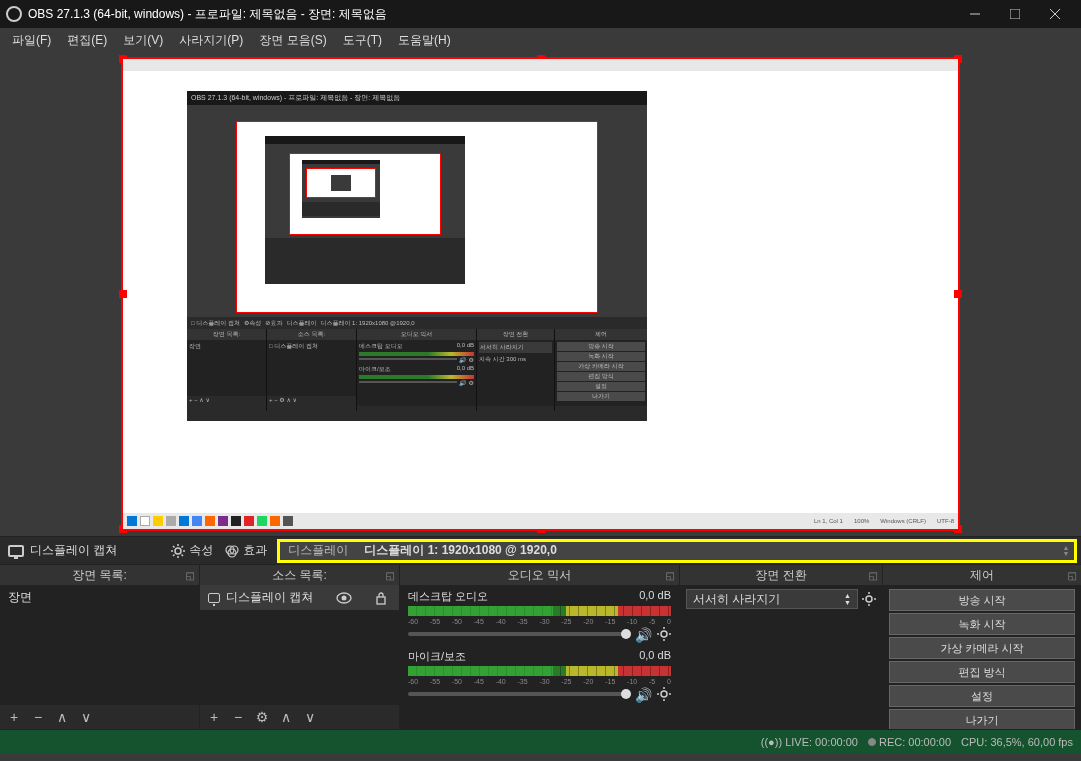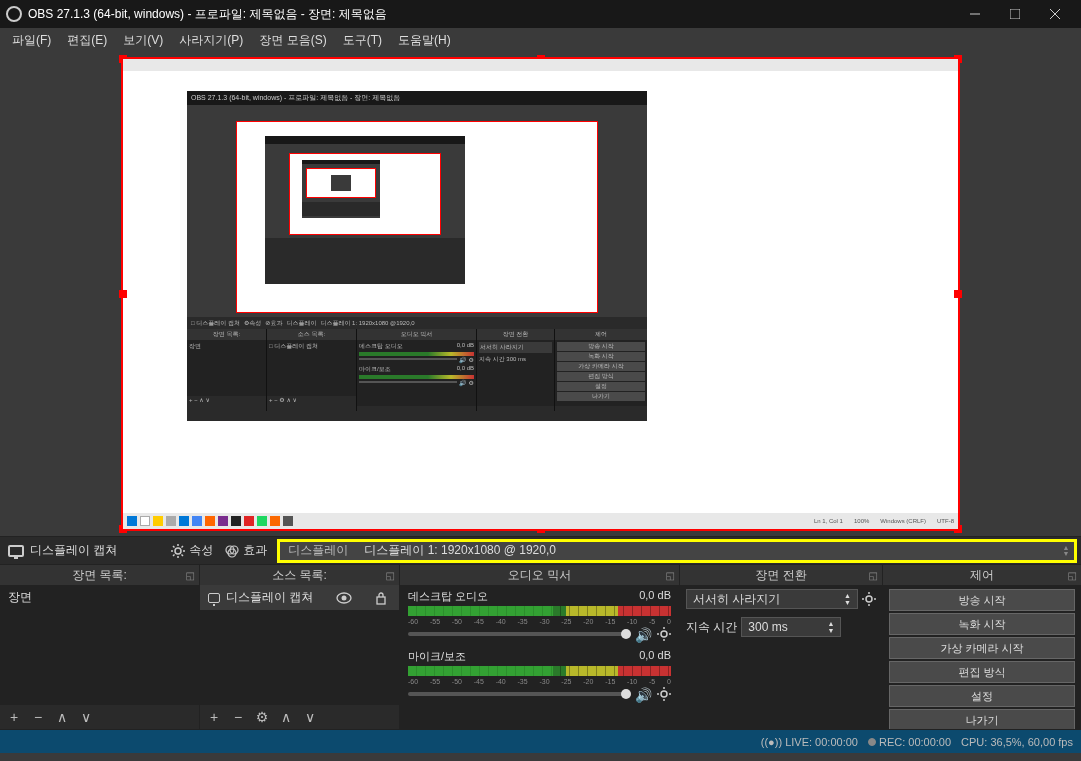--- a/index.html
+++ b/index.html
@@ -23,21 +23,21 @@
 .nested-titlebar span { color: #ccc; font-size: 7px; }
 
 .toolbar-row { height: 28px; background: #2a2a2a; display: flex; align-items: center; border-top: 1px solid #222; }
 .toolbar-left { display: flex; align-items: center; padding: 0 8px; gap: 6px; }
 .mon-icon { width: 16px; height: 12px; border: 2px solid #ccc; border-radius: 2px; position: relative; }
 .mon-icon::after { content: ""; position: absolute; bottom: -4px; left: 4px; right: 4px; height: 2px; background: #ccc; }
 .gear-icon { width: 14px; height: 14px; display: inline-flex; align-items: center; justify-content: center; }
 .btn-pill { display: flex; align-items: center; gap: 4px; padding: 2px 6px; color: #ddd; cursor: pointer; }
 .display-select { flex: 1; height: 24px; border: 3px solid #ffff00; background: #444; display: flex; align-items: center; margin: 0 4px; }
 .display-select .label { padding: 0 8px; color: #bbb; }
-.display-select .value { padding: 0 8px; color: #ddd; flex: 1; }
+.display-select .value { padding: 0 8px; color: #ddd; flex: 1; font-weight: bold; }
 .display-select .spinner { width: 16px; display: flex; flex-direction: column; color: #888; font-size: 7px; line-height: 6px; text-align: center; }
 
 .panels { display: flex; height: 165px; background: #2a2a2a; border-top: 1px solid #222; }
 .panel { display: flex; flex-direction: column; border-right: 1px solid #222; }
 .panel:last-child { border-right: none; }
 .panel-header { height: 20px; background: #333; display: flex; align-items: center; justify-content: center; color: #ccc; position: relative; }
 .panel-header .popout { position: absolute; right: 4px; color: #888; font-size: 10px; }
 .panel-body { flex: 1; background: #222; overflow: hidden; }
 .panel-footer { height: 24px; background: #2a2a2a; display: flex; align-items: center; padding: 0 4px; gap: 4px; }
 .panel-footer .fbtn { width: 20px; height: 20px; display: flex; align-items: center; justify-content: center; color: #bbb; font-size: 14px; cursor: pointer; }
@@ -61,21 +61,21 @@
 .mixer-ctrls { display: flex; align-items: center; gap: 4px; margin-top: 2px; }
 .slider-track { flex: 1; height: 4px; background: #555; border-radius: 2px; position: relative; }
 .slider-thumb { width: 10px; height: 10px; background: #ddd; border-radius: 50%; position: absolute; top: -3px; right: 0; }
 .speaker-icon { width: 18px; height: 14px; color: #fff; font-size: 14px; }
 
 .trans-row { display: flex; align-items: center; padding: 4px 6px; gap: 4px; }
 .trans-select { flex: 1; background: #3a3a3a; border: 1px solid #555; height: 20px; display: flex; align-items: center; padding: 0 6px; color: #ddd; }
 
 .ctrl-btn { margin: 2px 6px; height: 22px; background: #4a4a4a; border: 1px solid #666; color: #ddd; display: flex; align-items: center; justify-content: center; cursor: pointer; font-size: 11px; }
 
-.statusbar { height: 24px; background: #0c4a6e; display: flex; align-items: center; justify-content: flex-end; padding: 0 8px; gap: 10px; color: #bbb; font-size: 11px; border-top: 1px solid #222; }
+.statusbar { height: 24px; background: #14532d; display: flex; align-items: center; justify-content: flex-end; padding: 0 8px; gap: 10px; color: #bbb; font-size: 11px; border-top: 1px solid #222; }
 .statusbar .dot { width: 8px; height: 8px; border: 1px solid #888; border-radius: 50%; display: inline-block; margin-right: 3px; }
 .statusbar .filled { background: #888; }
 .live-icon { display: inline-block; }
 
 svg { display: block; }
 </style>
 </head>
 <body>
 
 <div class="titlebar">
@@ -457,30 +457,20 @@
               <circle cx="7" cy="7" r="3" fill="none" stroke="#ccc" stroke-width="1.5"></circle>
               <g stroke="#ccc" stroke-width="1.5">
                 <line x1="7" y1="0" x2="7" y2="2"></line>
                 <line x1="7" y1="12" x2="7" y2="14"></line>
                 <line x1="0" y1="7" x2="2" y2="7"></line>
                 <line x1="12" y1="7" x2="14" y2="7"></line>
               </g>
             </svg>
         </span>
       </div>
-      <div class="trans-row">
-        <span>지속 시간</span>
-        <div class="trans-select" style="flex:0 0 100px;justify-content:space-between;">
-          <span>300 ms</span>
-          <span style="font-size:7px;display:flex;flex-direction:column;">
-              <span>▲</span>
-              <span>▼</span>
-            </span>
-        </div>
-      </div>
     </div>
   </div>
 
   <div class="panel p-ctrl">
     <div class="panel-header">
       <span>제어</span>
       <span class="popout">◱</span>
     </div>
     <div class="panel-body" style="padding-top:2px;">
       <div class="ctrl-btn">

